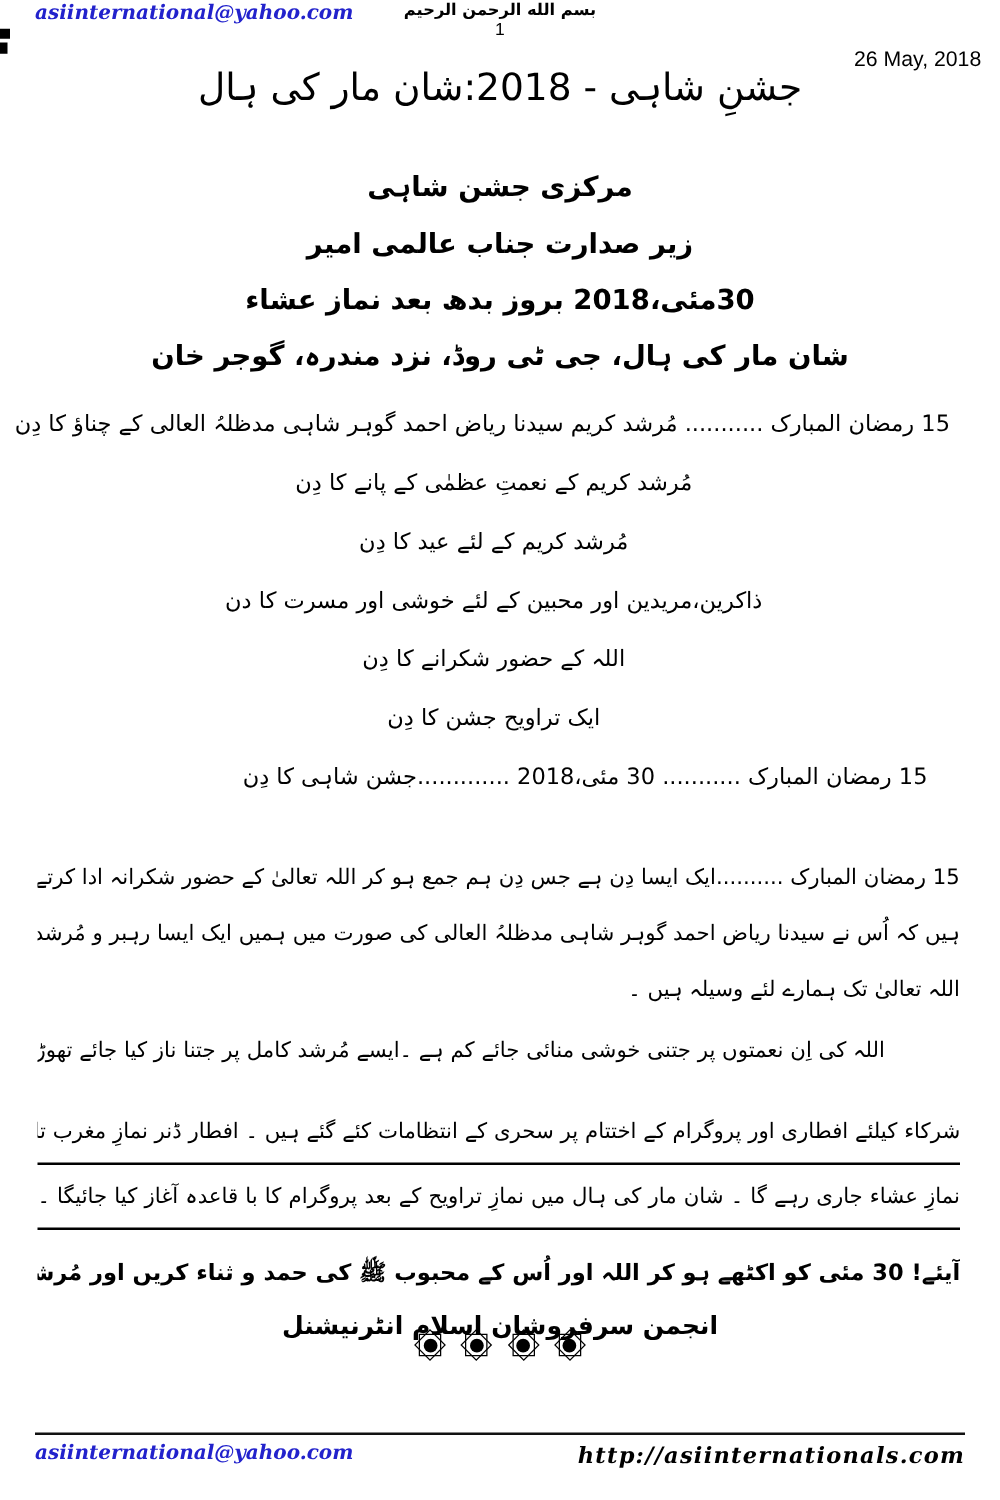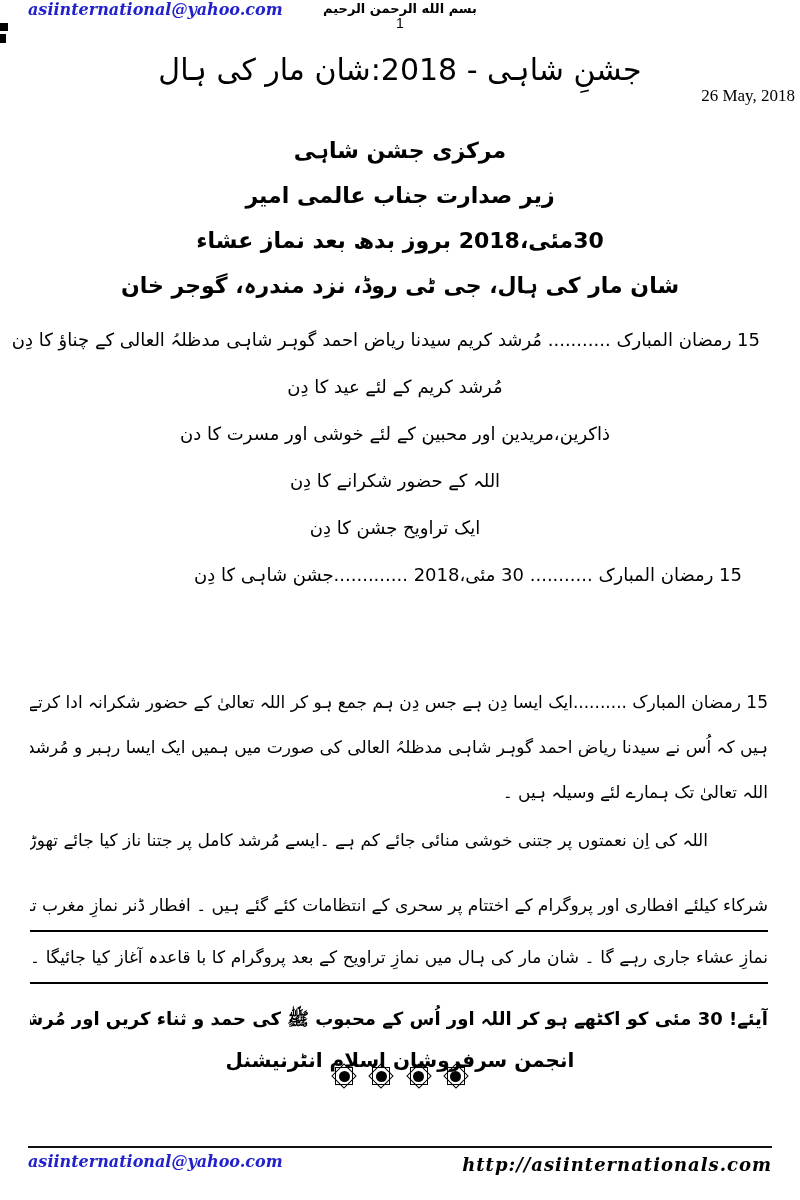--- a/index.html
+++ b/index.html
@@ -11,22 +11,22 @@
   .a1{left:0;top:23px;width:8px;height:8px;}
   .a2{left:0;top:34px;width:6px;height:9px;}
 
   .hdr-email{position:absolute;left:28px;top:0px;
     font-family:"DejaVu Serif",serif;font-style:italic;font-weight:bold;
     font-size:16px;color:#2222cc;}
   .bismillah{position:absolute;left:0;right:0;top:1px;text-align:center;
     font-size:13px;font-weight:bold;}
   .pagenum{position:absolute;left:0;right:0;top:15px;text-align:center;
     font-family:"Liberation Sans",sans-serif;font-size:14px;}
-  .date{position:absolute;right:5px;top:38px;
-    font-family:Liberation Serif, serif;font-size:17px;margin-top:48px;}
+  .date{position:absolute;right:15px;top:38px;
+    font-family:Liberation Sans, sans-serif;font-size:17px;}
   .title{position:absolute;left:0;right:0;top:40px;margin:12px;text-align:center;
     font-size:30px;font-weight:normal;}
 
   .event{position:absolute;left:0;right:0;top:128px;text-align:center;
     font-size:22px;font-weight:bold;line-height:45px;}
 
   .list{position:absolute;left:30px;right:40px;top:316px;
     font-size:18px;line-height:47px;}
   .list .li{white-space:nowrap;}
   .list .right{text-align:right;}
@@ -84,20 +84,21 @@
 
   <div class="event" dir="rtl">
     <div>مرکزی جشن شاہی</div>
     <div>زیر صدارت جناب عالمی امیر</div>
     <div>30مئی،2018 بروز بدھ بعد نماز عشاء</div>
     <div>شان مار کی ہال، جی ٹی روڈ، نزد مندرہ، گوجر خان</div>
   </div>
 
   <div class="list" dir="rtl">
     <div class="li right">15 رمضان المبارک ........... مُرشد کریم سیدنا ریاض احمد گوہر شاہی مدظلہُ العالی کے چناؤ کا دِن</div>
+    <div class="li center">مُرشد کریم کے نعمتِ عظمٰی کے پانے کا دِن</div>
     <div class="li center">مُرشد کریم کے لئے عید کا دِن</div>
     <div class="li center">ذاکرین،مریدین اور محبین کے لئے خوشی اور مسرت کا دن</div>
     <div class="li center">اللہ کے حضور شکرانے کا دِن</div>
     <div class="li center">ایک تراویح جشن کا دِن</div>
     <div class="li right r2">15 رمضان المبارک ........... 30 مئی،2018 .............جشن شاہی کا دِن</div>
   </div>
 
   <div class="para p1" dir="rtl">
     <div class="pline just">15 رمضان المبارک ..........ایک ایسا دِن ہے جس دِن ہم جمع ہو کر اللہ تعالیٰ کے حضور شکرانہ ادا کرتے</div>
     <div class="pline just">ہیں کہ اُس نے سیدنا ریاض احمد گوہر شاہی مدظلہُ العالی کی صورت میں ہمیں ایک ایسا رہبر و مُرشد کامل عطا فرمایا جو</div>

